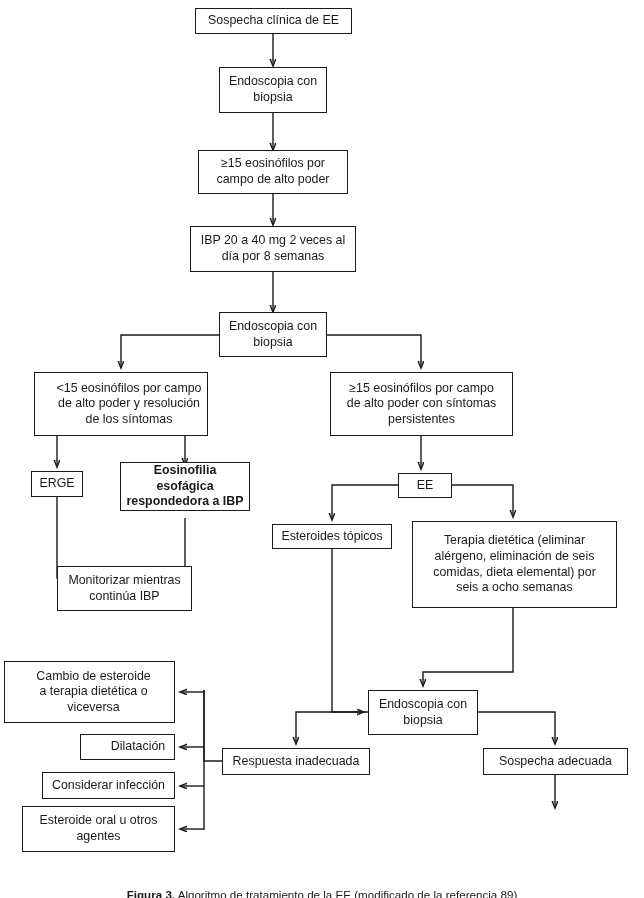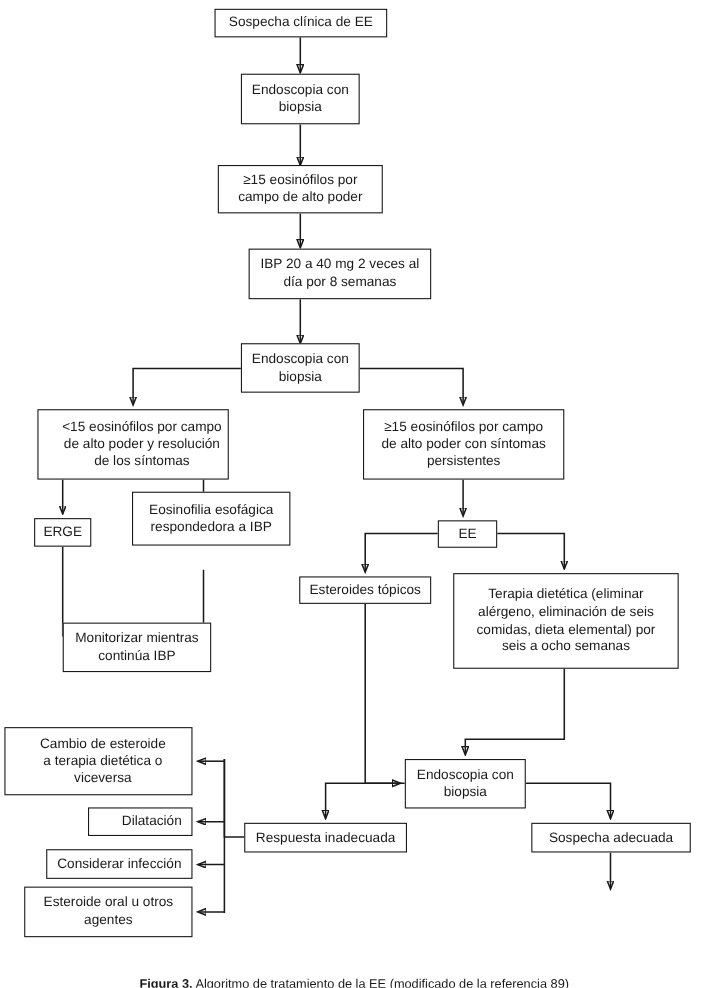--- a/index.html
+++ b/index.html
@@ -110,37 +110,37 @@
   </svg>
 
   <div class="node" style="left:195px; top:8px; width:157px; height:26px;">Sospecha clínica de EE</div>
 
   <div class="node" style="left:219px; top:67px; width:108px; height:46px;">Endoscopia con
 biopsia</div>
 
   <div class="node" style="left:198px; top:150px; width:150px; height:44px;">≥15 eosinófilos por
 campo de alto poder</div>
 
-  <div class="node" style="left:190px; top:226px; width:166px; height:46px;margin-left:36px;">IBP 20 a 40 mg 2 veces al
+  <div class="node" style="left:190px; top:226px; width:166px; height:46px;">IBP 20 a 40 mg 2 veces al
 día por 8 semanas</div>
 
   <div class="node" style="left:219px; top:312px; width:108px; height:45px;">Endoscopia con
 biopsia</div>
 
   <div class="node" style="left:34px; top:372px; width:174px; height:64px;padding-left:20px;">&lt;15 eosinófilos por campo
 de alto poder y resolución
 de los síntomas</div>
 
   <div class="node" style="left:330px; top:372px; width:183px; height:64px;">≥15 eosinófilos por campo
 de alto poder con síntomas
 persistentes</div>
 
   <div class="node" style="left:31px; top:471px; width:52px; height:26px;">ERGE</div>
 
-  <div class="node" style="left:120px; top:447px; width:144px; height:49px;">Eosinofilia esofágica
+  <div class="node" style="left:120px; top:462px; width:130px; height:49px;font-weight:bold;">Eosinofilia esofágica
 respondedora a IBP</div>
 
   <div class="node" style="left:398px; top:473px; width:54px; height:25px;">EE</div>
 
   <div class="node" style="left:272px; top:524px; width:120px; height:25px;">Esteroides tópicos</div>
 
   <div class="node" style="left:412px; top:521px; width:205px; height:87px;">Terapia dietética (eliminar
 alérgeno, eliminación de seis
 comidas, dieta elemental)  por
 seis a ocho semanas</div>

